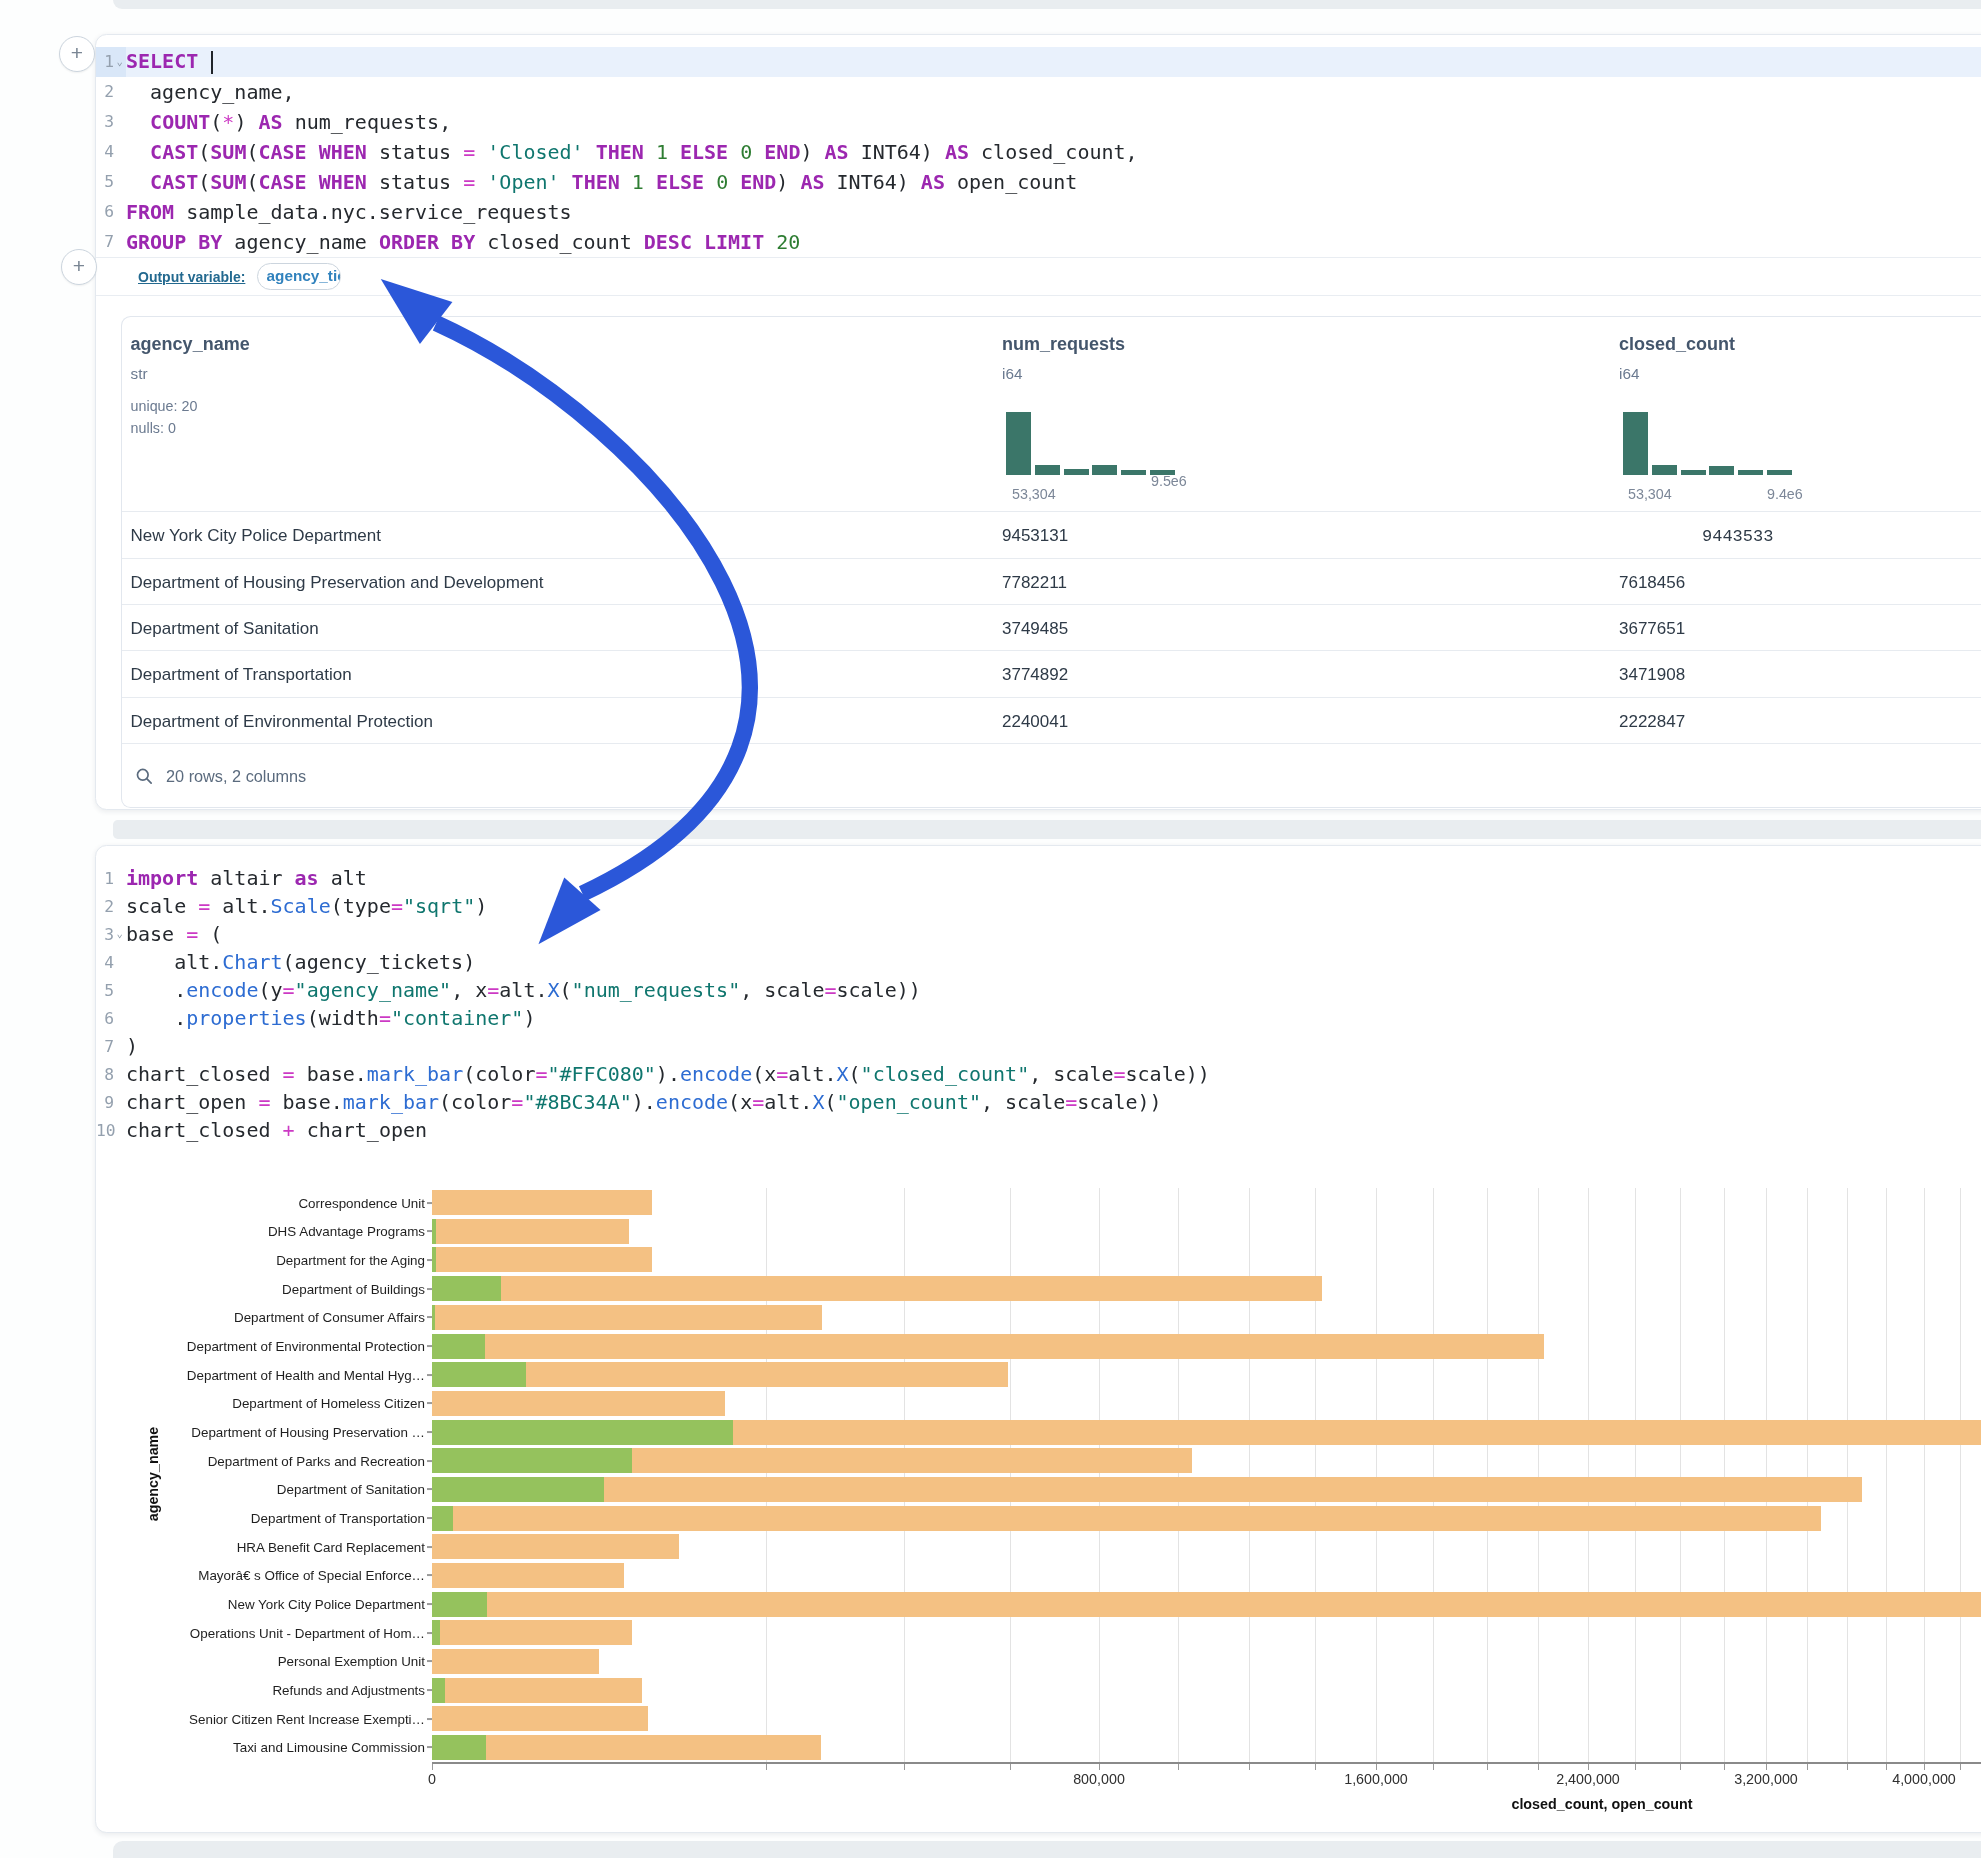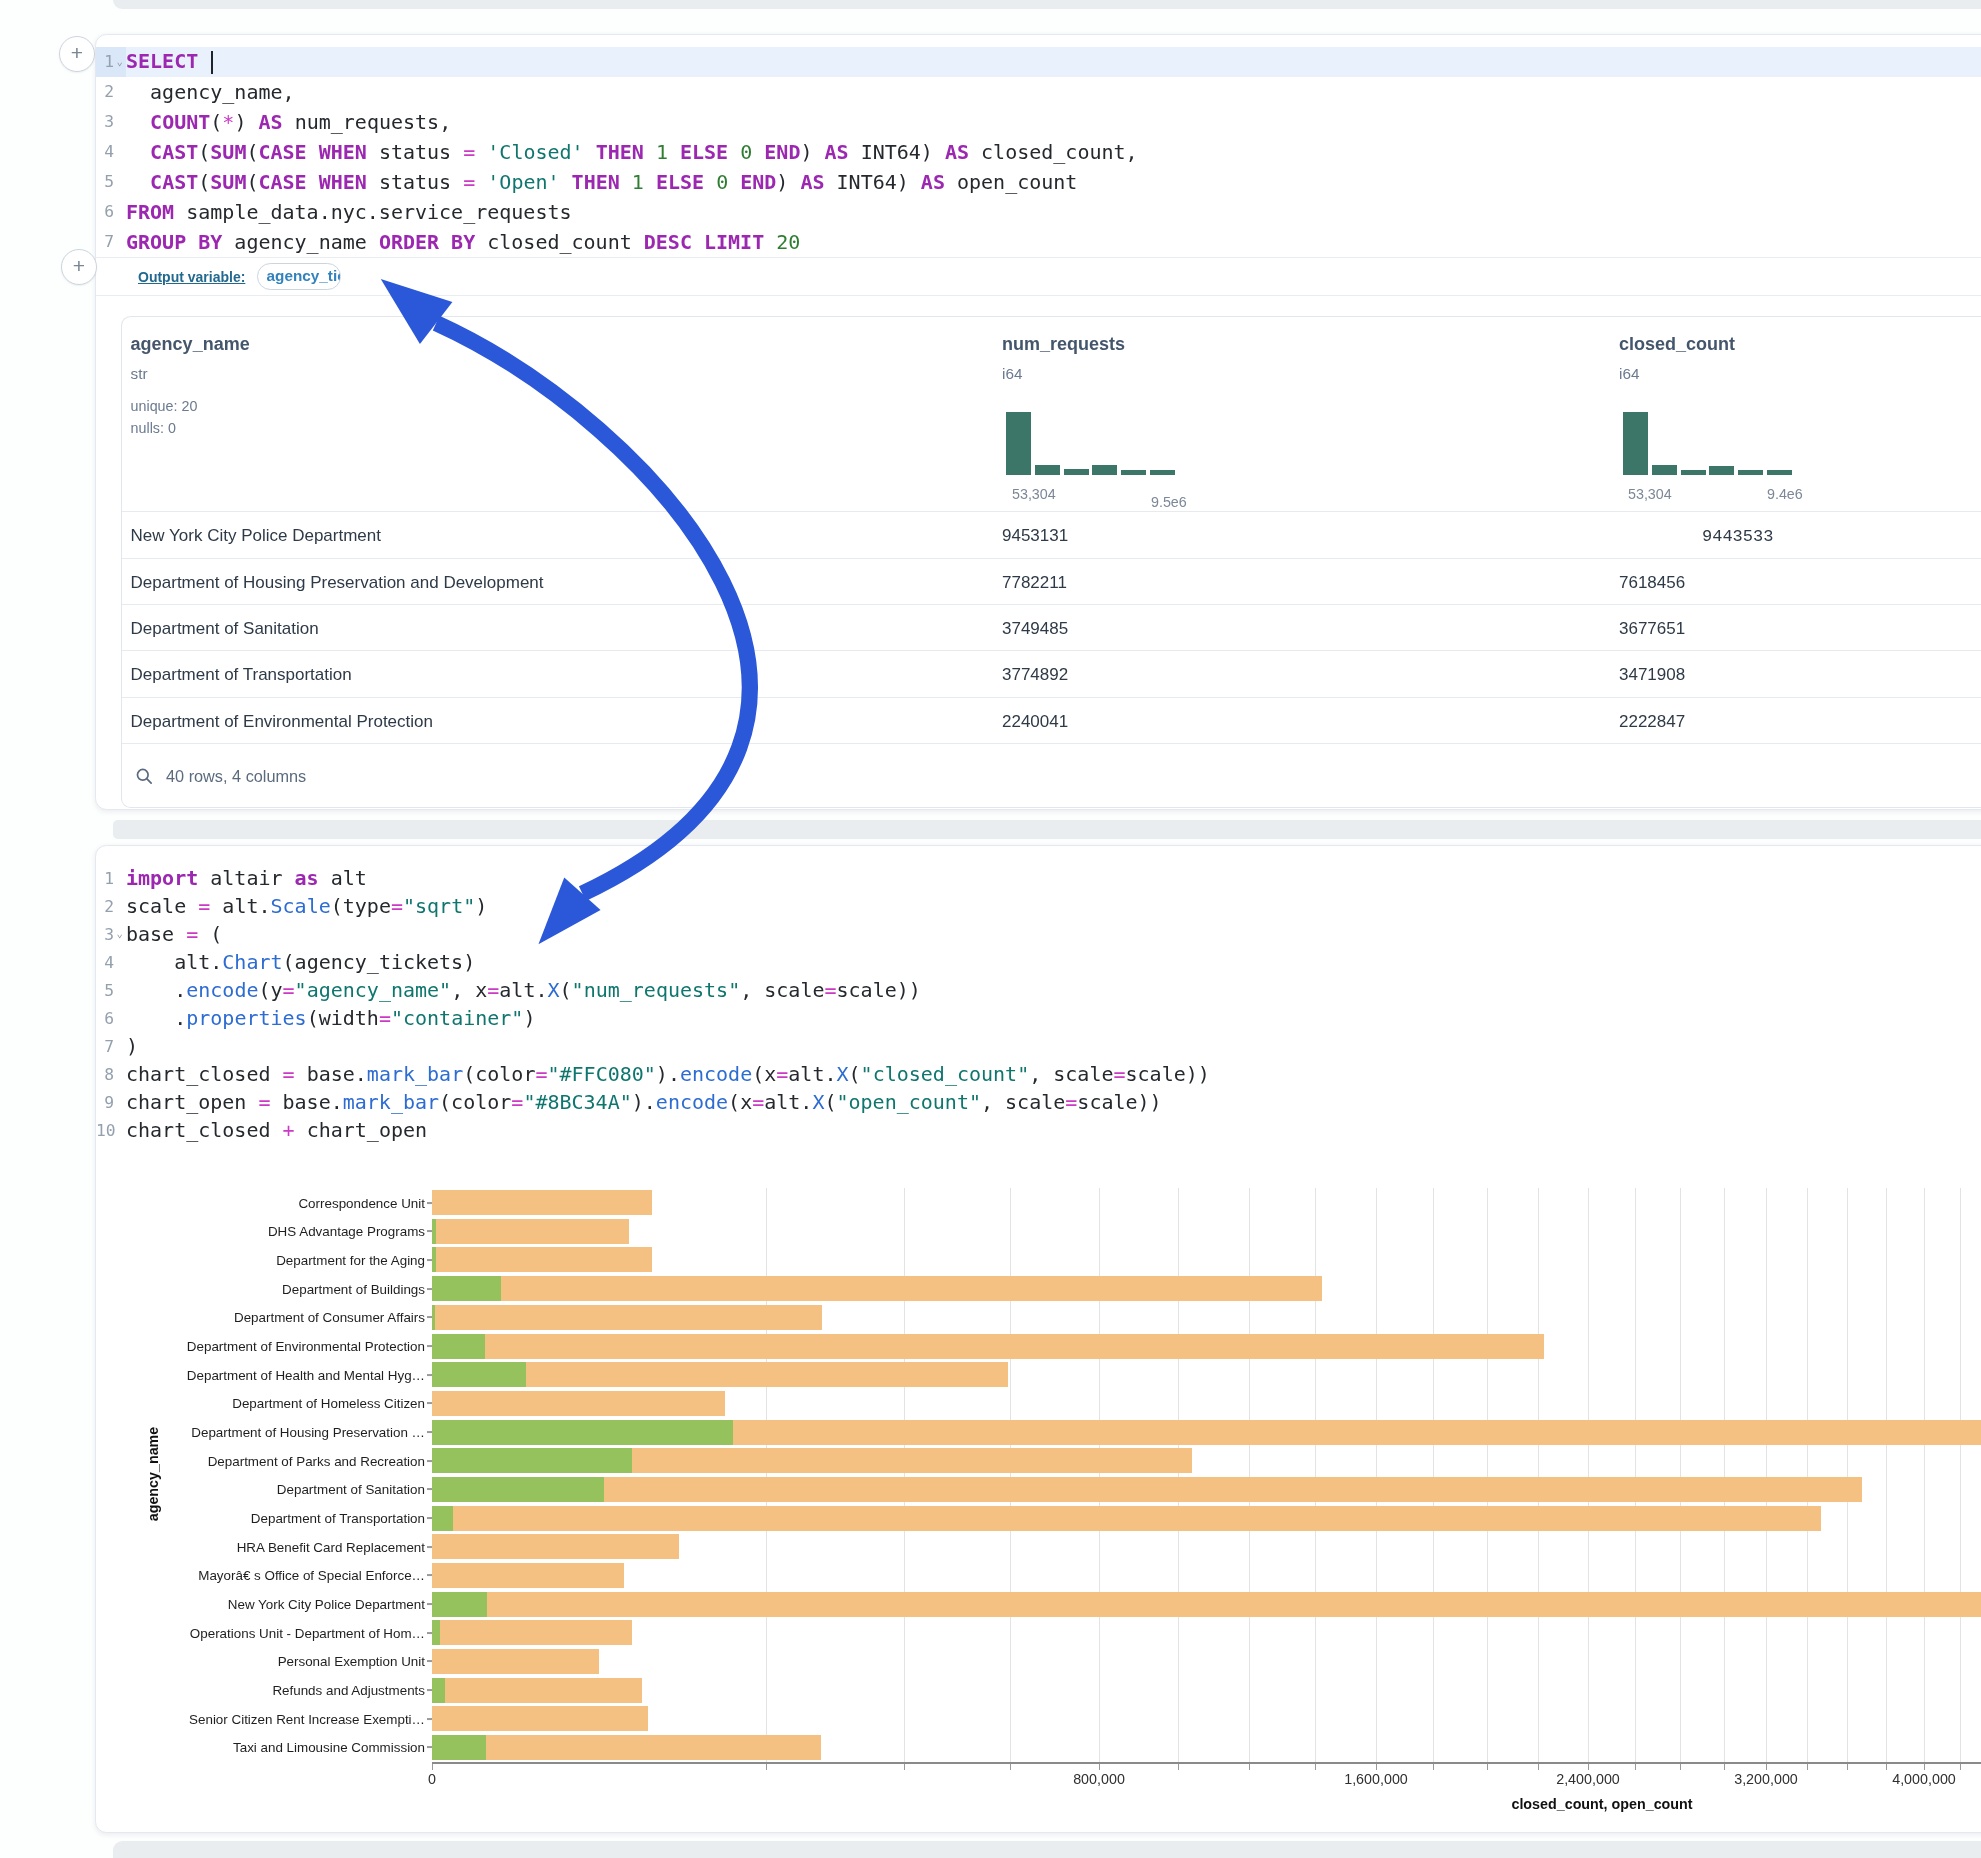--- a/index.html
+++ b/index.html
@@ -138,21 +138,21 @@
           <div class="th-type" style="left: 880px; top: 48px;">i64</div>
           <div class="hist" style="left: 884px; top: 95px;">
             <div style="height: 63px;"></div>
             <div style="height: 10.5px;"></div>
             <div style="height: 5.7px;"></div>
             <div style="height: 10.5px;"></div>
             <div style="height: 4.8px;"></div>
             <div style="height: 4.8px;"></div>
           </div>
           <div class="hist-lbl" style="left: 890px; top: 169px;">53,304</div>
-          <div class="hist-lbl" style="left: 1029px; top: 177px;">9.5e6</div>
+          <div class="hist-lbl" style="left: 1029px; top: 156px;">9.5e6</div>
           <div class="th-name" style="left: 1497px; top: 17px;">closed_count</div>
           <div class="th-type" style="left: 1497px; top: 48px;">i64</div>
           <div class="hist" style="left: 1501px; top: 95px;">
             <div style="height: 63px;"></div>
             <div style="height: 9.6px;"></div>
             <div style="height: 4.8px;"></div>
             <div style="height: 8.6px;"></div>
             <div style="height: 4.8px;"></div>
             <div style="height: 4.8px;"></div>
           </div>
@@ -184,21 +184,21 @@
             <div class="tcell" style="left: 8.6px;">Department of Environmental Protection</div>
             <div class="tcell" style="left: 880px;">2240041</div>
             <div class="tcell" style="left: 1497px;">2222847</div>
           </div>
         </div>
       <div class="tfoot">
         <svg class="mag" width="19" height="19" viewBox="0 0 20 20">
           <circle cx="8.2" cy="8.2" r="5.6" fill="none" stroke="#5b6b7e" stroke-width="1.8"></circle>
           <line x1="12.6" y1="12.6" x2="17" y2="17" stroke="#5b6b7e" stroke-width="1.8" stroke-linecap="round"></line>
         </svg>
-        <span class="tfoot-text">40 rows, 4 columns</span>
+        <span class="tfoot-text">20 rows, 2 columns</span>
       </div>
     </div>
   </div>
 
   <div class="strip" style="left:113px;top:820px;width:1893px;height:19px;border-radius:4.8px 0 0 4.8px;"></div>
 
   <div class="cell" style="top:845px;height:988px;">
     <div id="py-code" class="codeblock" style="top:18px;">
         <div class="code-row" style="height: 28px;">
           <span class="gutter-wrap">

